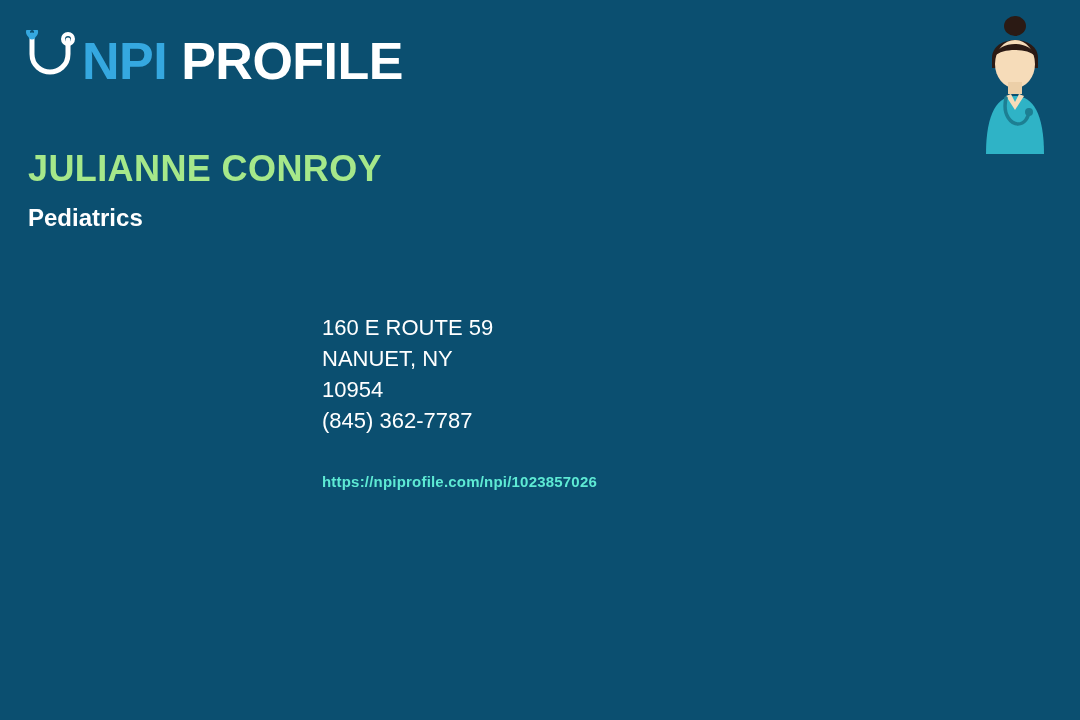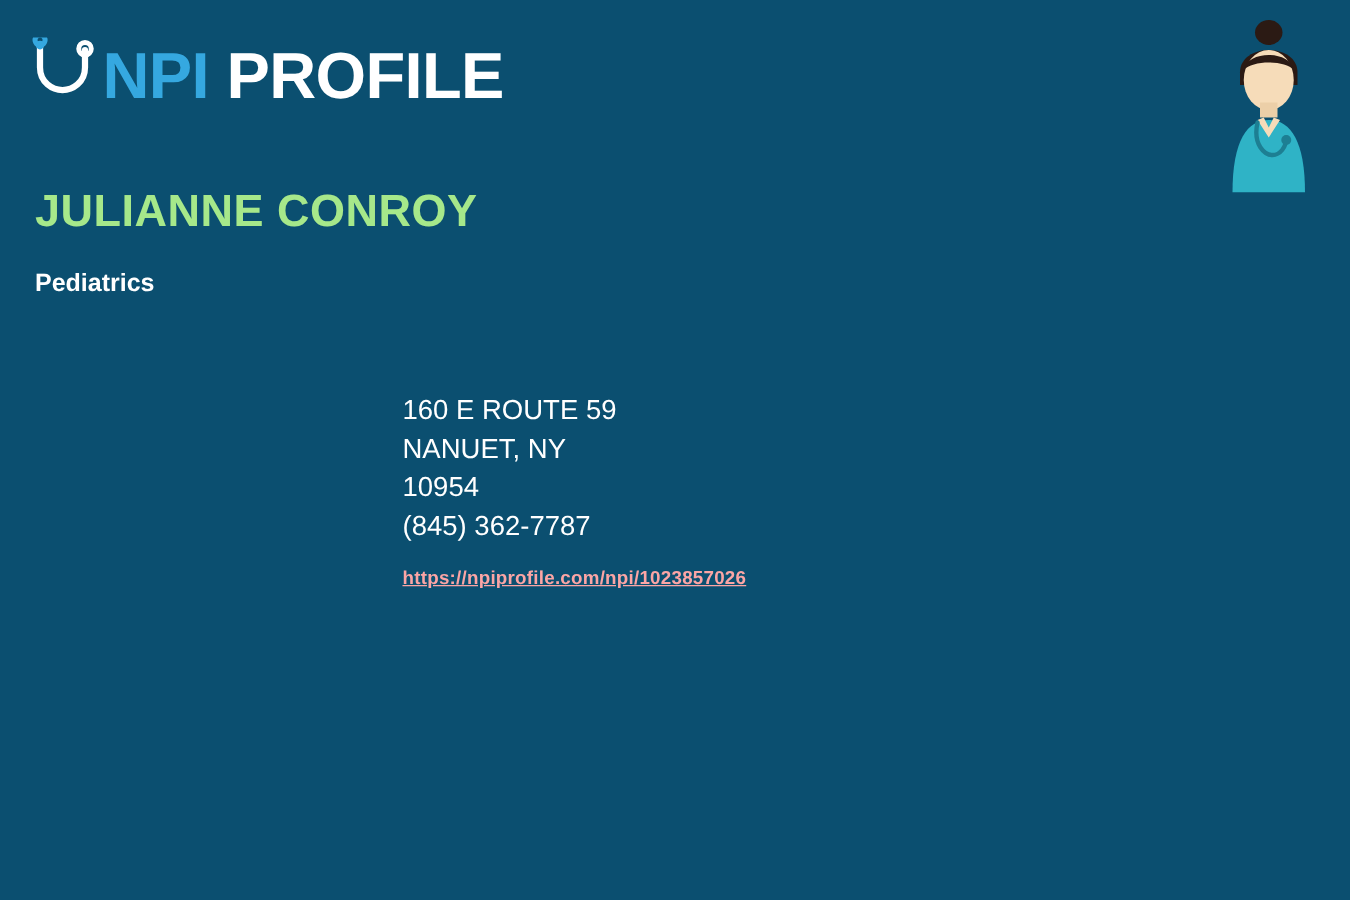--- a/index.html
+++ b/index.html
@@ -61,22 +61,22 @@
     left: 28px;
     top: 148px;
     font-size: 36px;
     font-weight: bold;
     color: #a6e88a;
     letter-spacing: 0.4px;
   }
   .provider-specialty {
     position: absolute;
     left: 28px;
-    top: 216px;
-    font-size: 20px;
+    top: 204px;
+    font-size: 24px;
     font-weight: bold;
     color: #ffffff;
   }
   .provider-npi {
     position: absolute;
     left: 28px;
     top: 247px;
     font-size: 24px;
     font-weight: bold;
     color: #ffffff;
@@ -90,26 +90,25 @@
     color: #ffffff;
     font-size: 22px;
     line-height: 31px;
     font-weight: 500;
   }
   .address-line { display: block; }
 
   .profile-url {
     position: absolute;
     left: 322px;
-    top: 454px;
-    color: #fca5a5;
+    top: 473px;
+    color: #5eead4;
     font-size: 15px;
     font-weight: 600;
     letter-spacing: 0.2px;
-    text-decoration: underline;
   }
 
   
   .footer-site {
     position: absolute;
     right: 28px;
     bottom: 22px;
     color: #ffffff;
     font-size: 44px;
     font-weight: bold;

